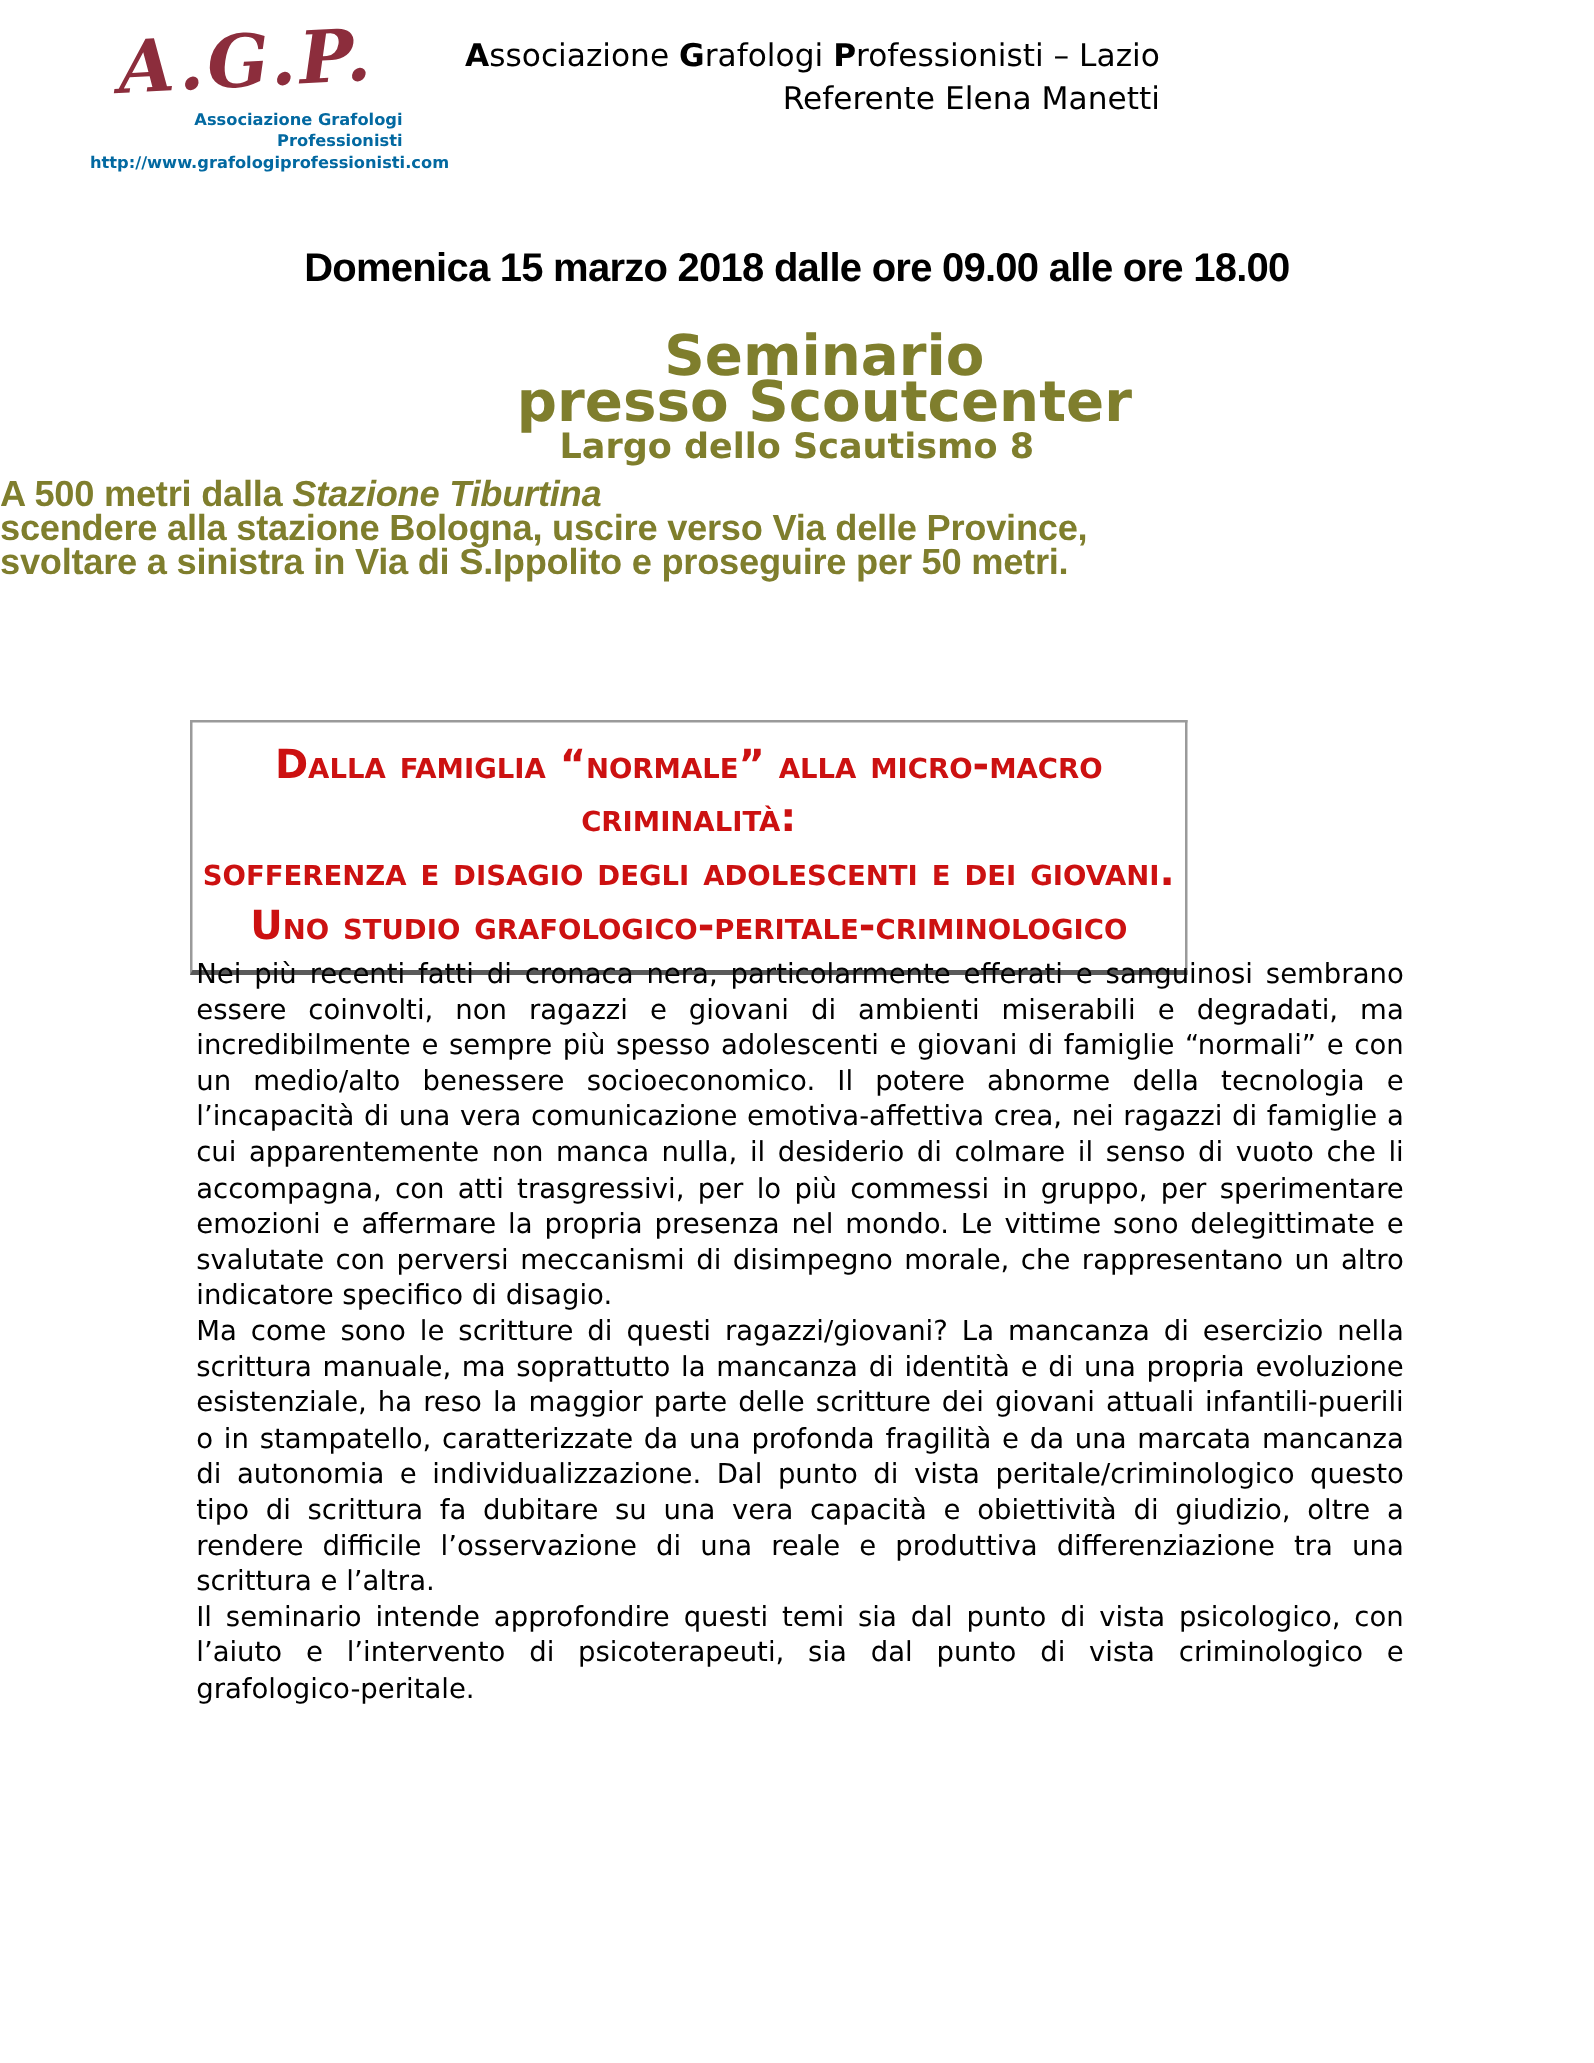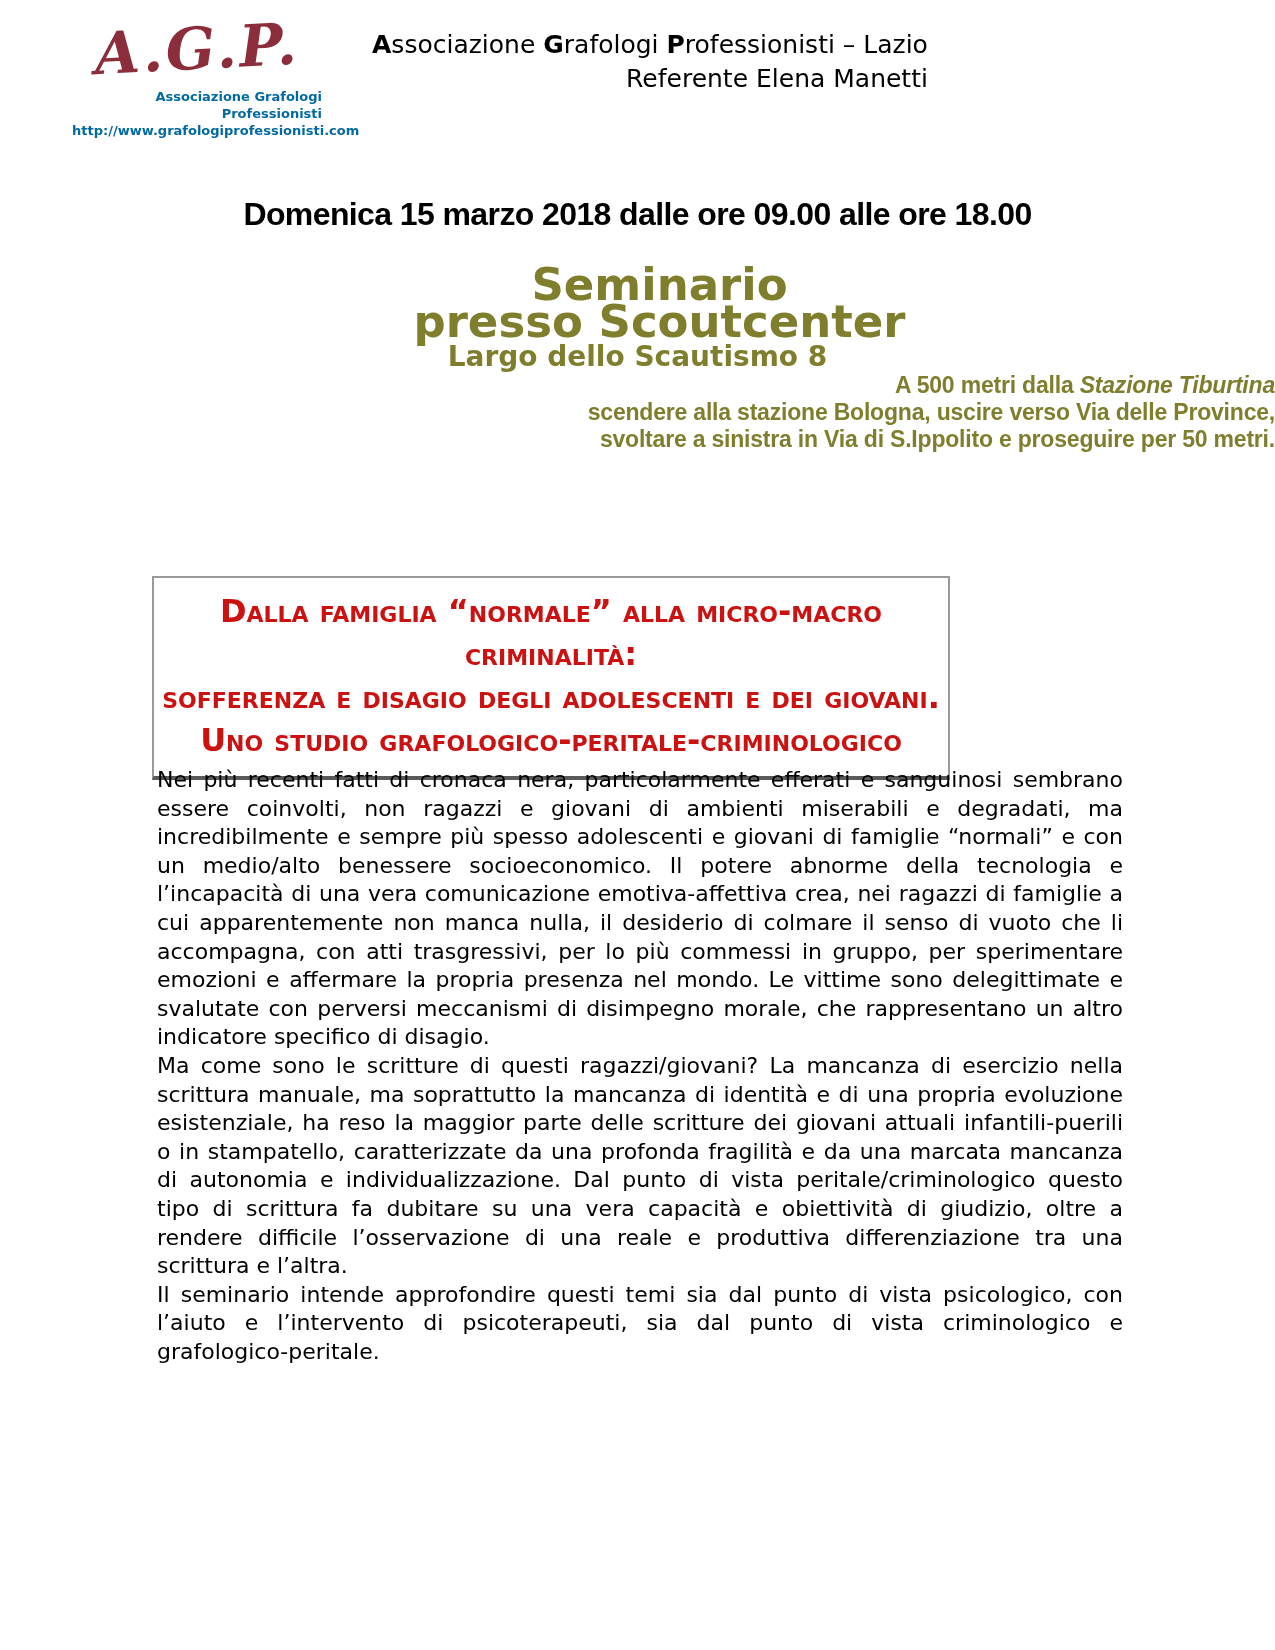--- a/index.html
+++ b/index.html
@@ -43,24 +43,24 @@
   
   .venue {
     position:absolute; top:266px; left:0; width:100%;
     text-align:center; color:#7F7E2D; font-weight:bold;
   }
   .venue-main { font-size:45px; line-height:37px;margin-left:44px; }
   .venue-addr { font-size:28px; line-height:33px; }
 
   
   .directions {
-    position:absolute; top:372px; left:0; width:100%;
-    text-align:right; color:#7F7E2D; font-weight:bold;
+    position:absolute; top:383px; left:0; width:100%;
+    text-align:left; color:#7F7E2D; font-weight:bold;
     font-family:"Liberation Sans", sans-serif;
-    font-size:23px; line-height:27px; letter-spacing:-0.2px;
+    font-size:29px; line-height:27px; letter-spacing:-0.2px;
   }
   .directions i { font-style:italic; }
 
   
   .title-box {
     position:absolute; top:576px; left:152px; width:798px;
     box-sizing:border-box;
     border:2px solid #9a9a9a;
     border-bottom:4px solid #5a5a5a;
     padding:12px 8px 14px 8px;

